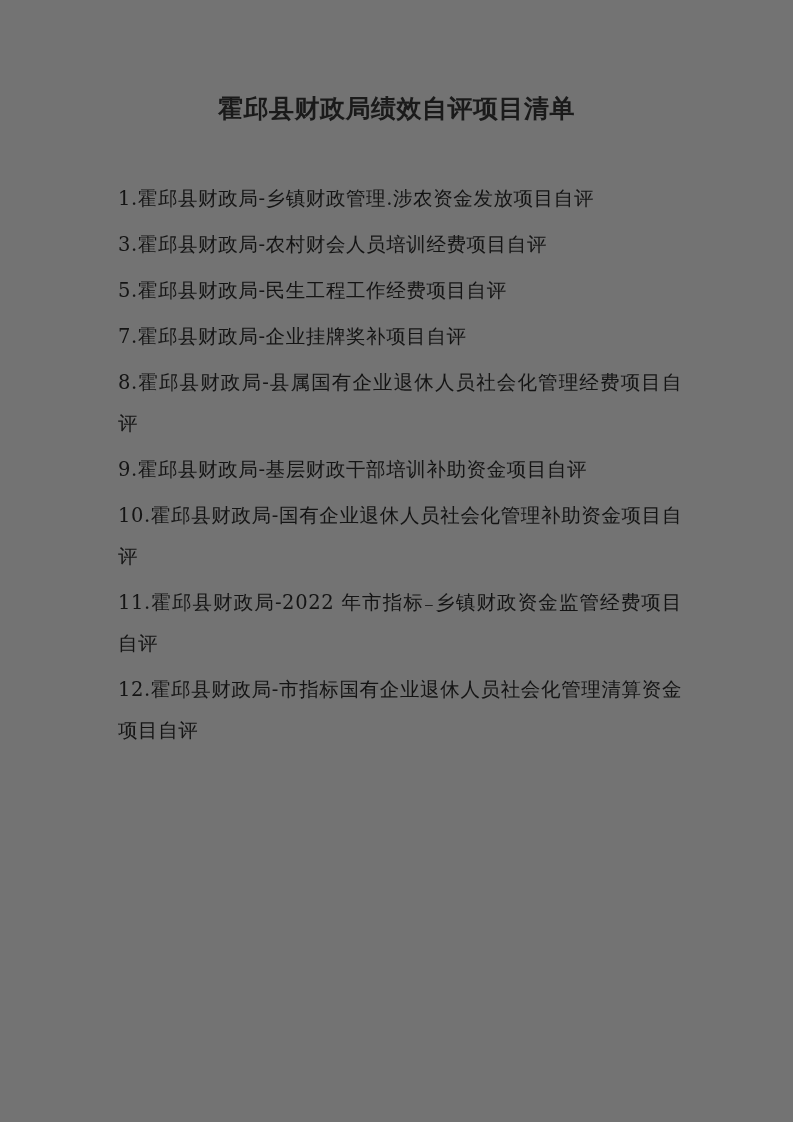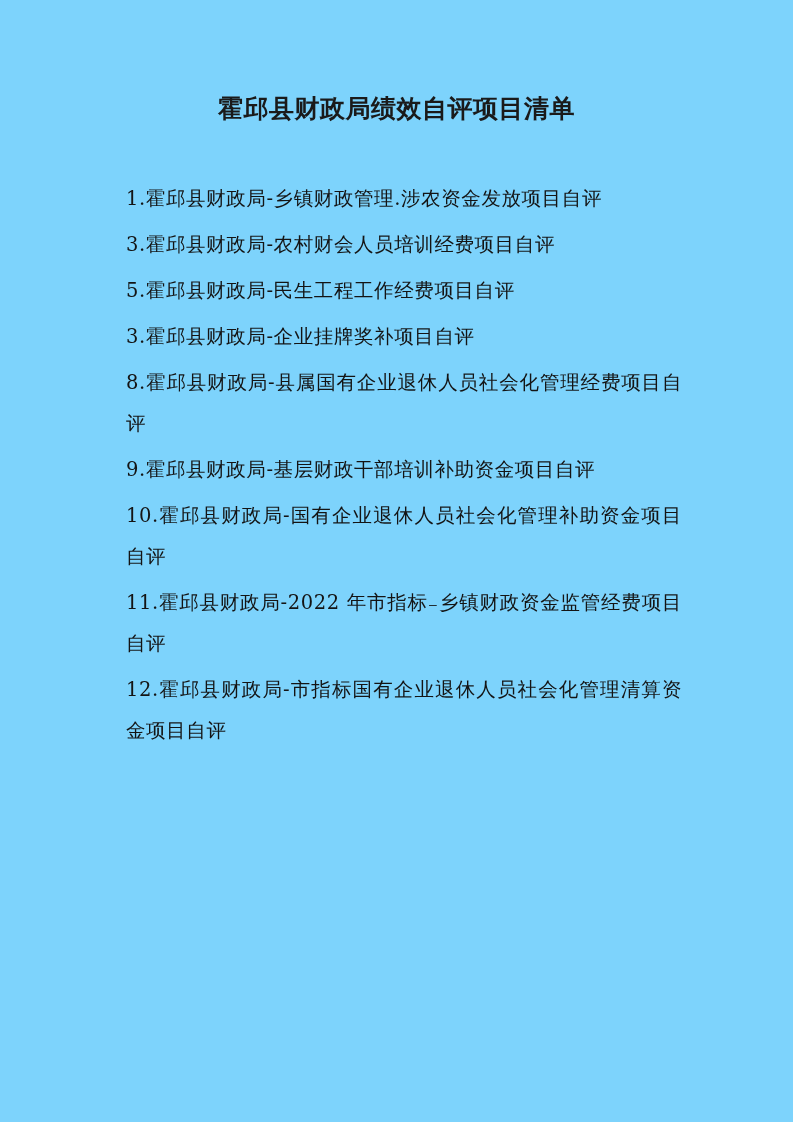--- a/index.html
+++ b/index.html
@@ -13,21 +13,21 @@
     font-family: "DejaVu Serif", "Liberation Serif", serif;
     color: #1a1a1a;
     overflow: hidden;
   }
   .page {
     position: relative;
     width: 793px;
     height: 1122px;
     box-sizing: border-box;
     padding: 0;
-    background: #7dd3fc;
+    background: #737373;
   }
   .doc-title {
     margin: 0;
     padding: 0;
     position: absolute;
     top: 92px;
     left: 0;
     width: 793px;
     text-align: center;
     font-size: 25px;
@@ -40,35 +40,35 @@
     top: 178px;
     left: 118px;
     width: 564px;
   }
   .list-item {
     font-size: 19.5px;
     line-height: 41px;
     text-align: justify;
     text-justify: inter-ideograph;
     letter-spacing: 0.6px;
-    margin: 0 0 5px 8px;
+    margin: 0 0 5px 0;
     font-family: "DejaVu Serif", "Liberation Serif", serif;
     color: #141414;
   }
 </style>
 </head>
 <body>
 
 <div class="page">
   <h1 class="doc-title">霍邱县财政局绩效自评项目清单</h1>
 
   <div class="list">
     <p class="list-item">1.霍邱县财政局-乡镇财政管理.涉农资金发放项目自评</p>
     <p class="list-item">3.霍邱县财政局-农村财会人员培训经费项目自评</p>
     <p class="list-item">5.霍邱县财政局-民生工程工作经费项目自评</p>
-    <p class="list-item">3.霍邱县财政局-企业挂牌奖补项目自评</p>
+    <p class="list-item">7.霍邱县财政局-企业挂牌奖补项目自评</p>
     <p class="list-item">8.霍邱县财政局-县属国有企业退休人员社会化管理经费项目自评</p>
     <p class="list-item">9.霍邱县财政局-基层财政干部培训补助资金项目自评</p>
     <p class="list-item">10.霍邱县财政局-国有企业退休人员社会化管理补助资金项目自评</p>
     <p class="list-item">11.霍邱县财政局-2022 年市指标₋乡镇财政资金监管经费项目自评</p>
     <p class="list-item">12.霍邱县财政局-市指标国有企业退休人员社会化管理清算资金项目自评</p>
   </div>
 </div>
 
 </body></html>

